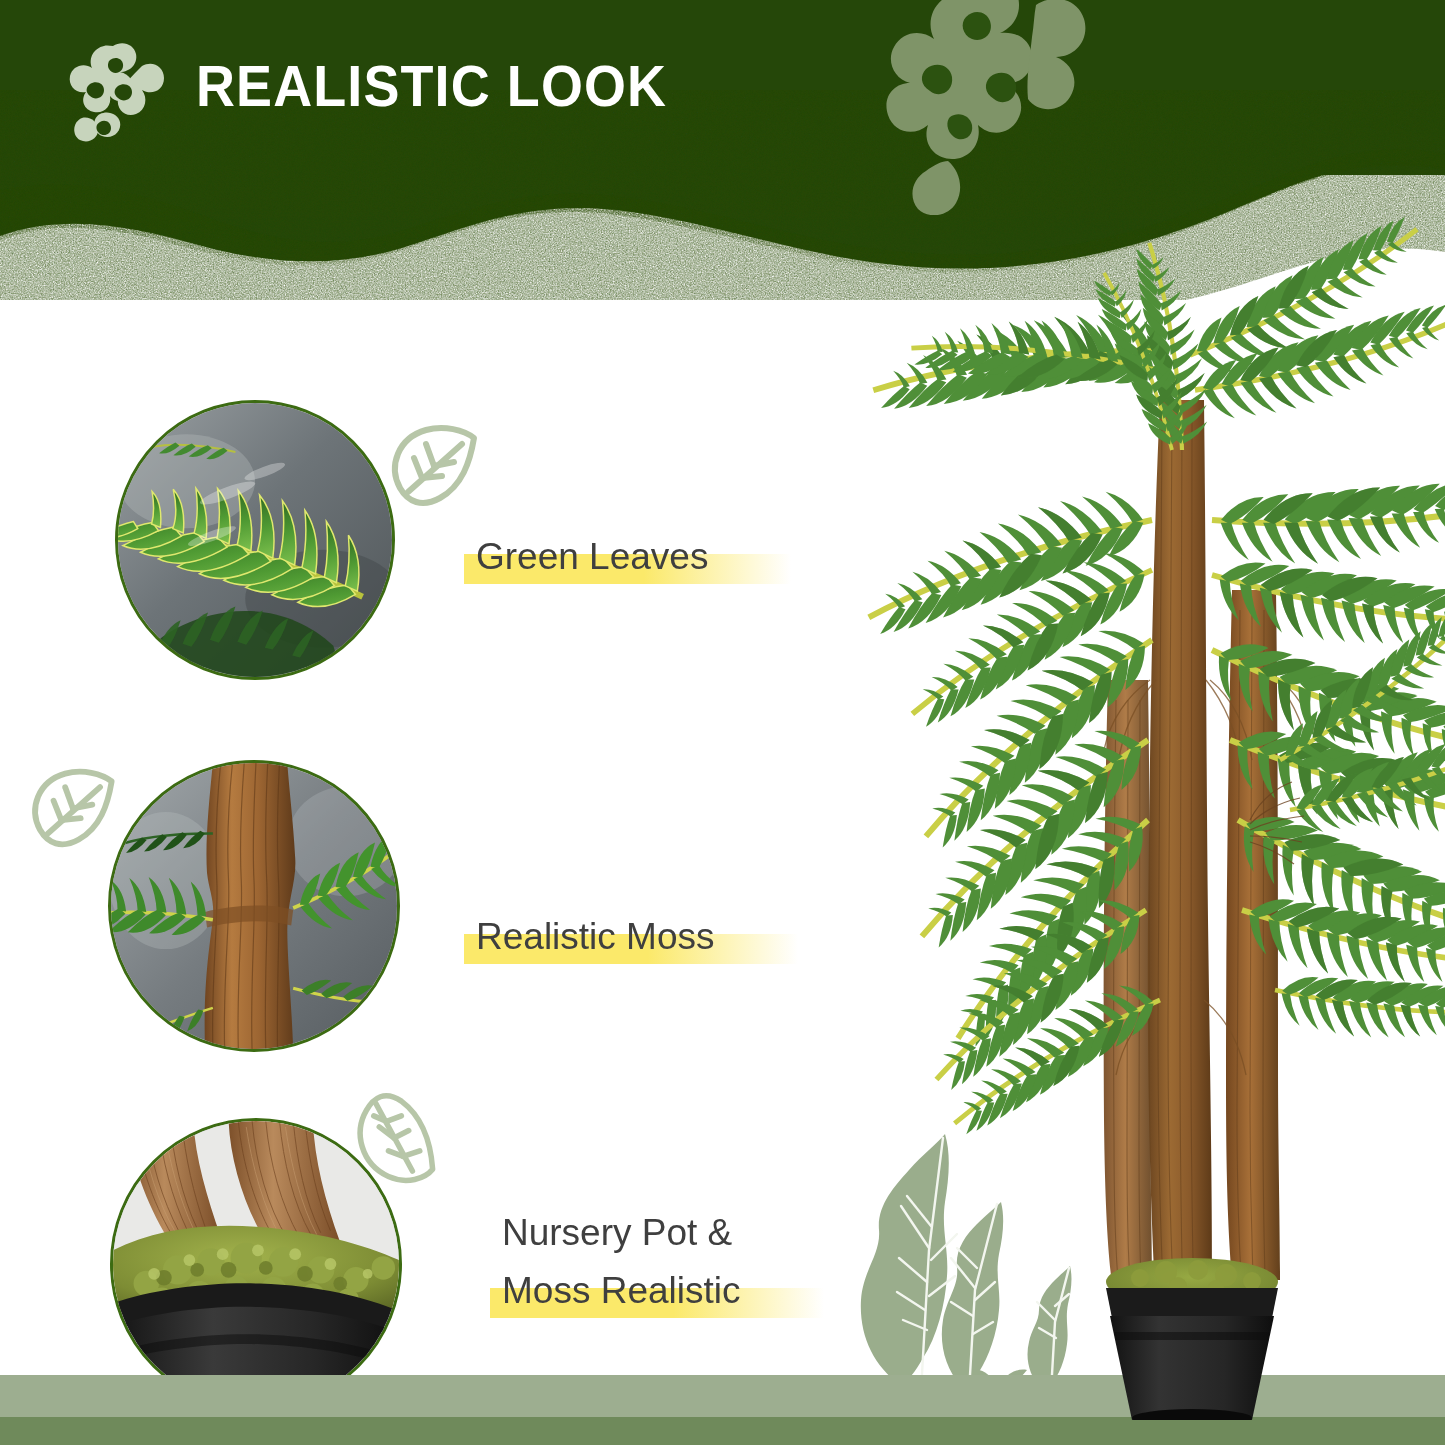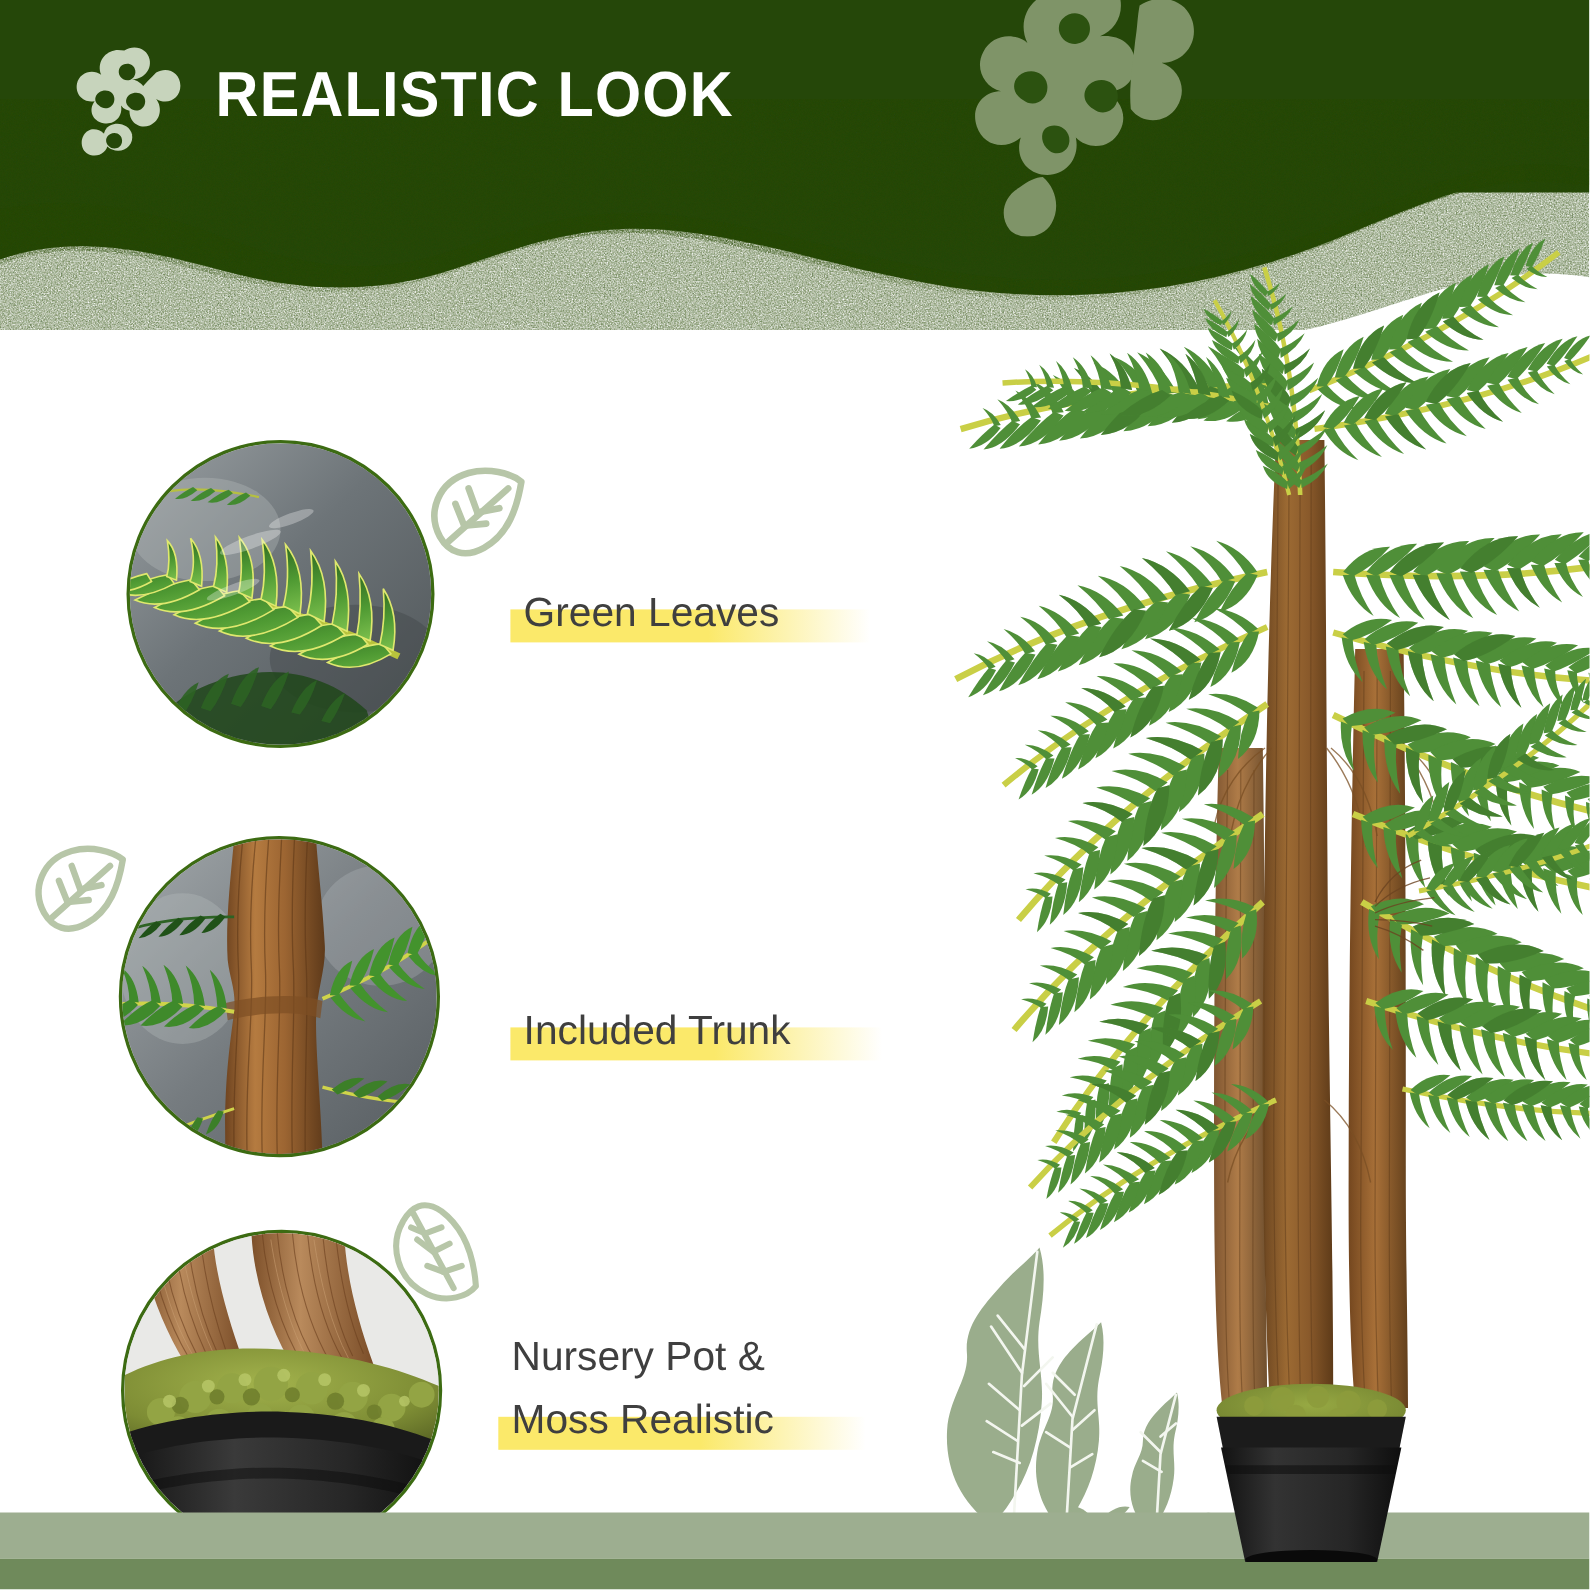--- a/index.html
+++ b/index.html
@@ -591,21 +591,21 @@
     <g stroke="#b7c6a8" stroke-width="6" fill="none" stroke-linecap="round" stroke-linejoin="round">
       <path d="M18,70 C6,48 16,20 44,12 C62,7 82,12 92,20 C88,44 80,68 58,80 C40,90 26,84 18,70 Z"></path>
       <path d="M26,74 L80,26"></path>
       <path d="M52,48 L44,26"></path>
       <path d="M52,48 L72,44"></path>
       <path d="M40,60 L32,40"></path>
       <path d="M40,60 L60,58"></path>
     </g>
   </svg>
   <div class="feature-label" style="left:476px; top:908px;">
-    <span class="hl-wrap"><span class="hl-bar"></span><span>Included Trunk</span></span>
+    <span class="hl-wrap"><span class="hl-bar"></span><span>Realistic Moss</span></span>
   </div>
 
   <div class="circle-photo" style="left:110px; top:1118px; width:292px; height:292px;">
     <svg viewBox="0 0 292 292" xmlns="http://www.w3.org/2000/svg">
       <defs>
         <linearGradient id="coirG" x1="0" y1="0" x2="1" y2="0">
           <stop offset="0%" stop-color="#7d502a"></stop>
           <stop offset="40%" stop-color="#b98a5c"></stop>
           <stop offset="100%" stop-color="#7a4d28"></stop>
         </linearGradient>
@@ -696,18 +696,18 @@
       <path d="M20,30 C6,54 14,88 44,102 C64,111 84,104 92,94 C90,66 82,38 58,20 C40,8 28,16 20,30 Z"></path>
       <path d="M30,22 L70,96"></path>
       <path d="M50,60 L34,48"></path>
       <path d="M50,60 L66,52"></path>
       <path d="M42,42 L28,36"></path>
       <path d="M42,42 L58,36"></path>
       <path d="M60,80 L44,74"></path>
       <path d="M60,80 L78,74"></path>
     </g>
   </svg>
-  <div class="feature-label" style="left:465px; top:1204px;">
+  <div class="feature-label" style="left:502px; top:1204px;">
     <span>Nursery Pot &amp;</span><br>
     <span class="hl-wrap"><span class="hl-bar"></span><span>Moss Realistic</span></span>
   </div>
 
 </div>
 
 </body></html>

